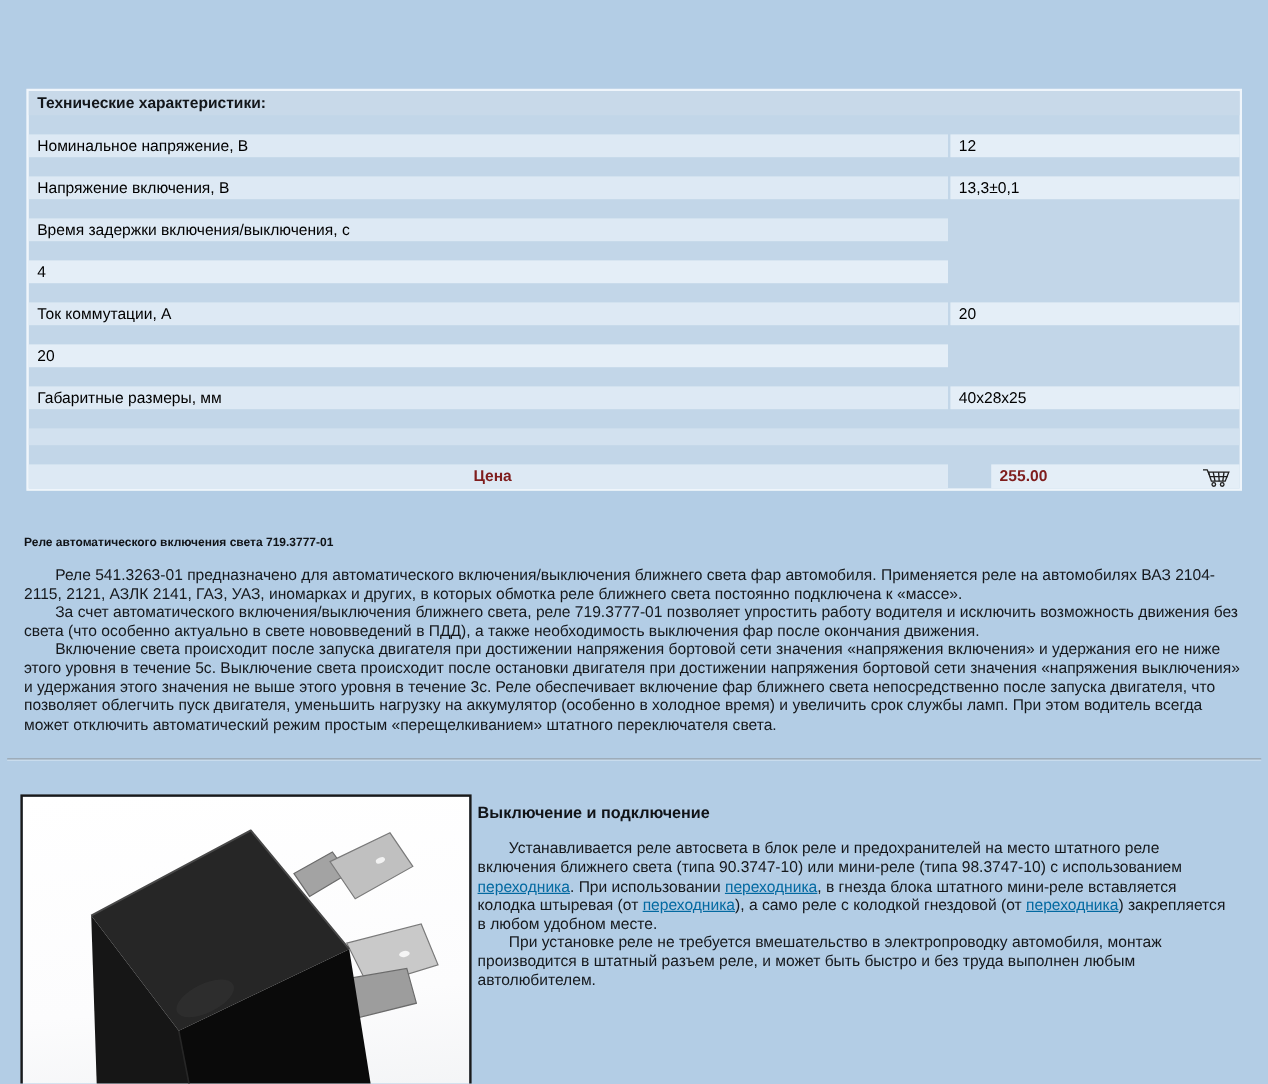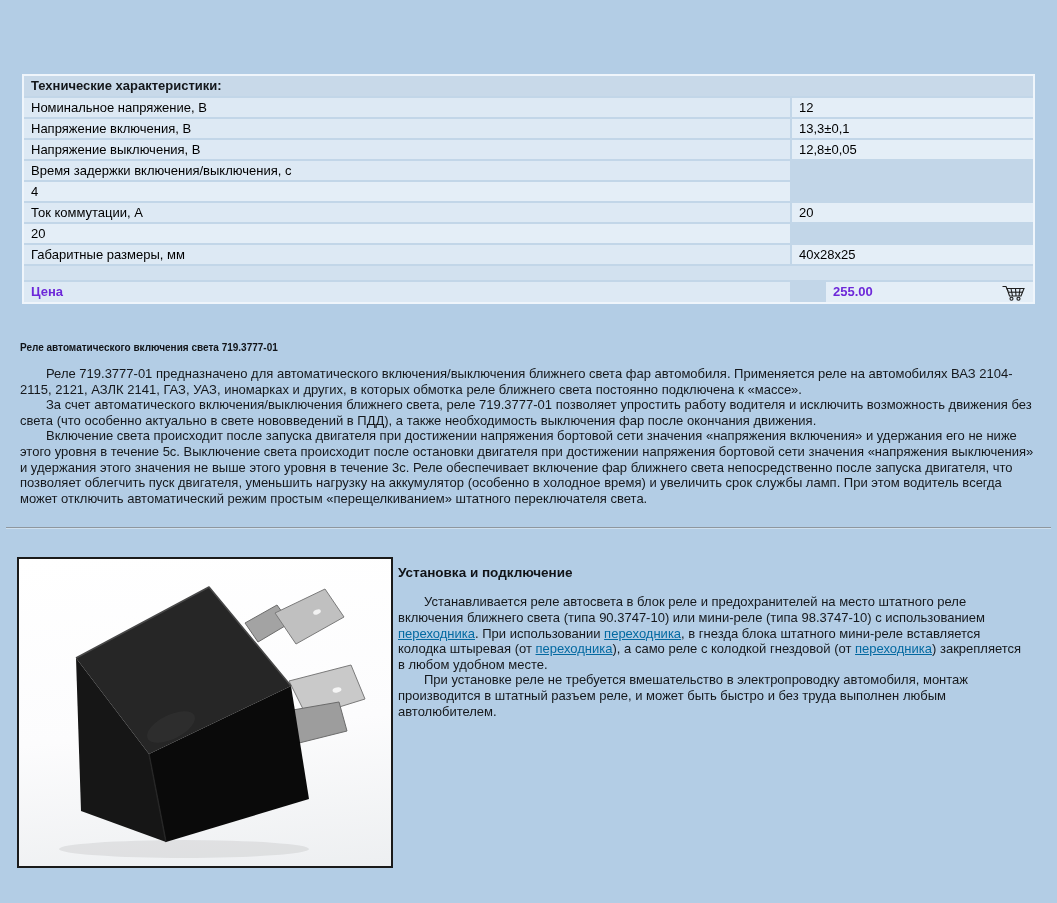--- a/index.html
+++ b/index.html
@@ -11,21 +11,21 @@
     color:#15181c;
   }
 
   
   .spec-table {
     margin:74px 22px 0 22px;
     border:2px solid #eff5fb;
     background:#c2d6e8;
     display:flex;
     flex-direction:column;
-    gap:2px;
+    gap:16px;
   }
   .srow {
     display:grid;
     grid-template-columns:766px 1fr;
     column-gap:2px;
   }
   .srow .cell {
     background:#dde9f4;
     height:19px;
     line-height:19px;
@@ -36,21 +36,21 @@
   }
   .srow .cell.value { background:#e4eef7; }
   .srow.header-row { display:block; }
   .srow.header-row .cell {
     background:#c8d9e9;
     height:20px; line-height:20px;
     font-weight:bold; color:#13161a;
   }
   .srow.spacer-row { display:block; }
   .srow.spacer-row .cell { background:#d2e1ef; height:14px; }
-  .srow.price-row .cell { height:20px; line-height:20px; font-weight:bold; color:#6d28d9; }
+  .srow.price-row .cell { height:20px; line-height:20px; font-weight:bold; color:#7f1d1d;text-align:center; }
   .srow.price-row .cell.value {
     display:flex; align-items:center; justify-content:space-between;
     padding-right:6px;
     margin-left:34px;
   }
   .cart-btn { display:inline-flex; align-items:center; cursor:pointer; }
 
   
   .descr { margin:38px 22px 0 20px; }
   .descr h1 {
@@ -101,24 +101,20 @@
 
   <div class="srow">
     <div class="cell">Номинальное напряжение, В</div>
     <div class="cell value">12</div>
   </div>
   <div class="srow">
     <div class="cell">Напряжение включения, В</div>
     <div class="cell value">13,3±0,1</div>
   </div>
   <div class="srow">
-    <div class="cell">Напряжение выключения, В</div>
-    <div class="cell value">12,8±0,05</div>
-  </div>
-  <div class="srow">
     <div class="cell">Время задержки включения/выключения, с</div>
   </div>
   <div class="srow">
     <div class="cell value">4</div>
   </div>
   <div class="srow">
     <div class="cell">Ток коммутации, А</div>
     <div class="cell value">20</div>
   </div>
   <div class="srow">
@@ -146,21 +142,21 @@
           <circle cx="10.5" cy="15.7" r="1.5"></circle>
           <circle cx="17.5" cy="15.7" r="1.5"></circle>
         </svg>
       </span>
     </div>
   </div>
 </div>
 
 <div class="descr">
   <h1>Реле автоматического включения света 719.3777-01</h1>
-  <p>Реле 719.3777-01 предназначено для автоматического включения/выключения ближнего света фар автомобиля. Применяется реле на автомобилях ВАЗ 2104-2115, 2121, АЗЛК 2141, ГАЗ, УАЗ, иномарках и других, в которых обмотка реле ближнего света постоянно подключена к «массе».</p>
+  <p>Реле 541.3263-01 предназначено для автоматического включения/выключения ближнего света фар автомобиля. Применяется реле на автомобилях ВАЗ 2104-2115, 2121, АЗЛК 2141, ГАЗ, УАЗ, иномарках и других, в которых обмотка реле ближнего света постоянно подключена к «массе».</p>
   <p>За счет автоматического включения/выключения ближнего света, реле 719.3777-01 позволяет упростить работу водителя и исключить возможность движения без света (что особенно актуально в свете нововведений в ПДД), а также необходимость выключения фар после окончания движения.</p>
   <p>Включение света происходит после запуска двигателя при достижении напряжения бортовой сети значения «напряжения включения» и удержания его не ниже этого уровня в течение 5с. Выключение света происходит после остановки двигателя при достижении напряжения бортовой сети значения «напряжения выключения» и удержания этого значения не выше этого уровня в течение 3с. Реле обеспечивает включение фар ближнего света непосредственно после запуска двигателя, что позволяет облегчить пуск двигателя, уменьшить нагрузку на аккумулятор (особенно в холодное время) и увеличить срок службы ламп. При этом водитель всегда может отключить автоматический режим простым «перещелкиванием» штатного переключателя света.</p>
 </div>
 
 <hr class="sep">
 
 <div class="bottom">
   <div class="photo-frame">
     <svg viewBox="0 0 372 307">
       <ellipse cx="165" cy="290" rx="125" ry="9" fill="#000000" opacity="0.07"></ellipse>
@@ -175,17 +171,17 @@
       <polygon points="190,28 272,127 130,195 57,99" fill="#262626"></polygon>
       <polygon points="57,99 130,195 147,283 62,252" fill="#161616"></polygon>
       <polygon points="130,195 272,127 290,240 147,283" fill="#0a0a0a"></polygon>
       <polyline points="57,99 190,28 272,127" fill="none" stroke="#484848" stroke-width="1.6" stroke-linejoin="round"></polyline>
       <line x1="130" y1="195" x2="147" y2="283" stroke="#262626" stroke-width="1.4"></line>
       <ellipse cx="152" cy="168" rx="26" ry="12" fill="#303030" opacity="0.8" transform="rotate(-26 152 168)"></ellipse>
     </svg>
   </div>
 
   <div class="install">
-    <h2>Установка и подключение</h2>
+    <h2>Выключение и подключение</h2>
     <p><span>Устанавливается реле автосвета в блок реле и предохранителей на место штатного реле включения ближнего света (типа 90.3747-10) или мини-реле (типа 98.3747-10) с использованием </span><a class="adapter-link">переходника</a><span>. При использовании </span><a class="adapter-link">переходника</a><span>, в гнезда блока штатного мини-реле вставляется колодка штыревая (от </span><a class="adapter-link">переходника</a><span>), а само реле с колодкой гнездовой (от </span><a class="adapter-link">переходника</a><span>) закрепляется в любом удобном месте.</span></p>
     <p>При установке реле не требуется вмешательство в электропроводку автомобиля, монтаж производится в штатный разъем реле, и может быть быстро и без труда выполнен любым автолюбителем.</p>
   </div>
 </div>
 
 </body></html>

